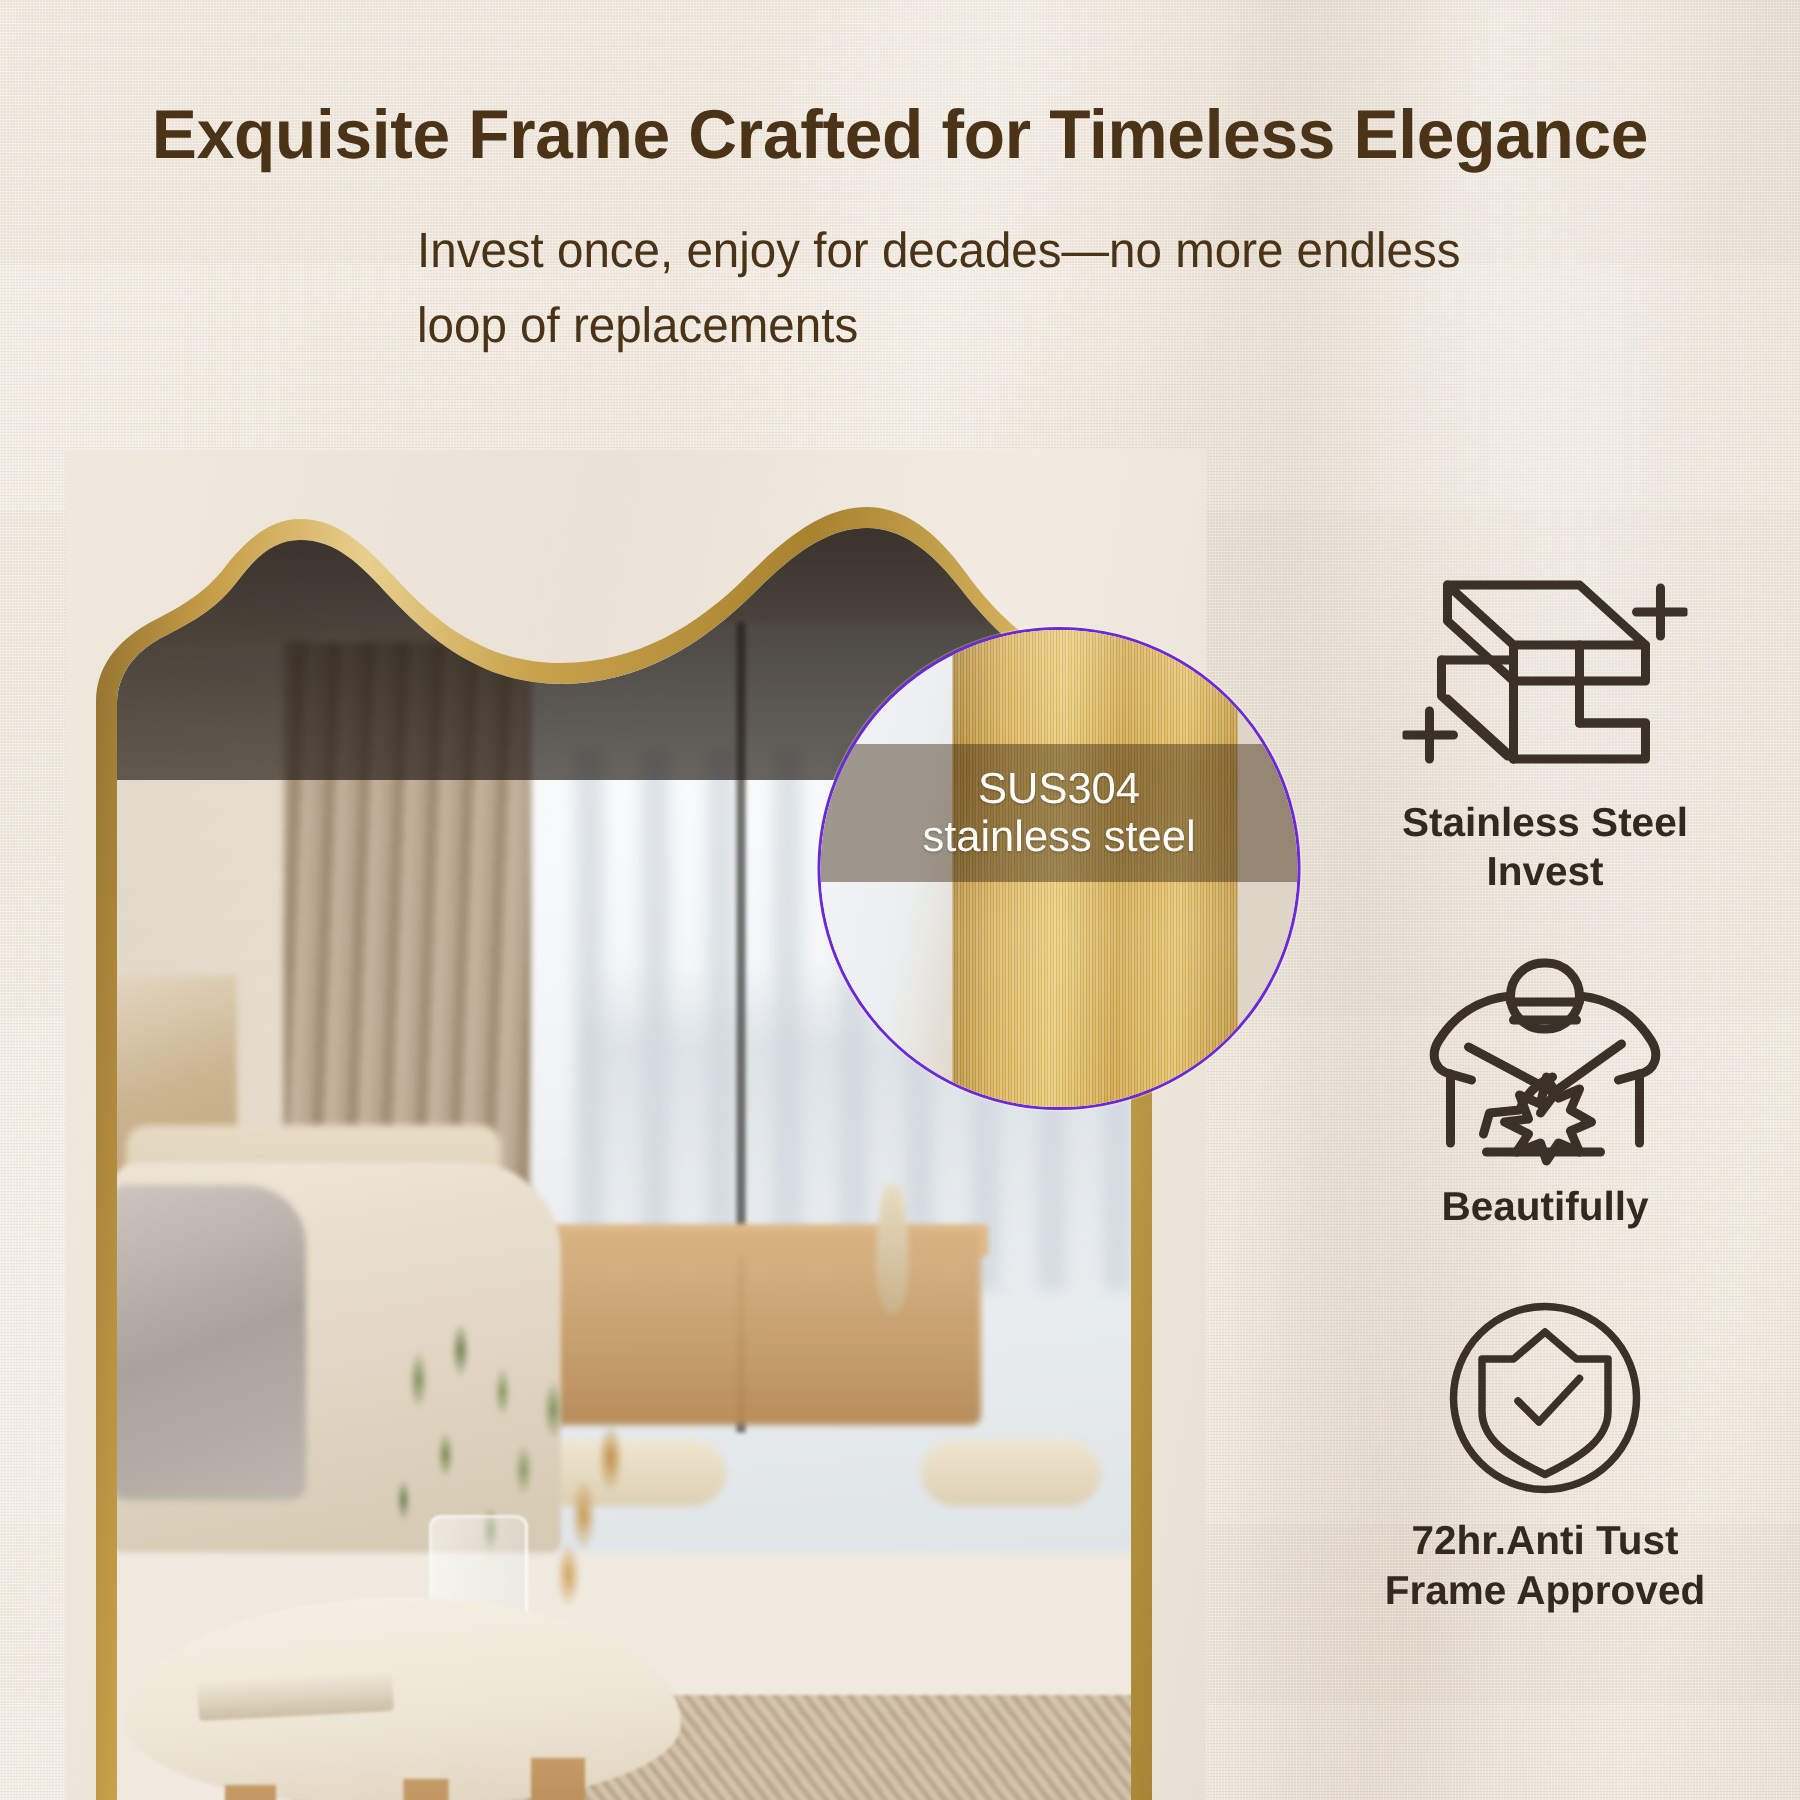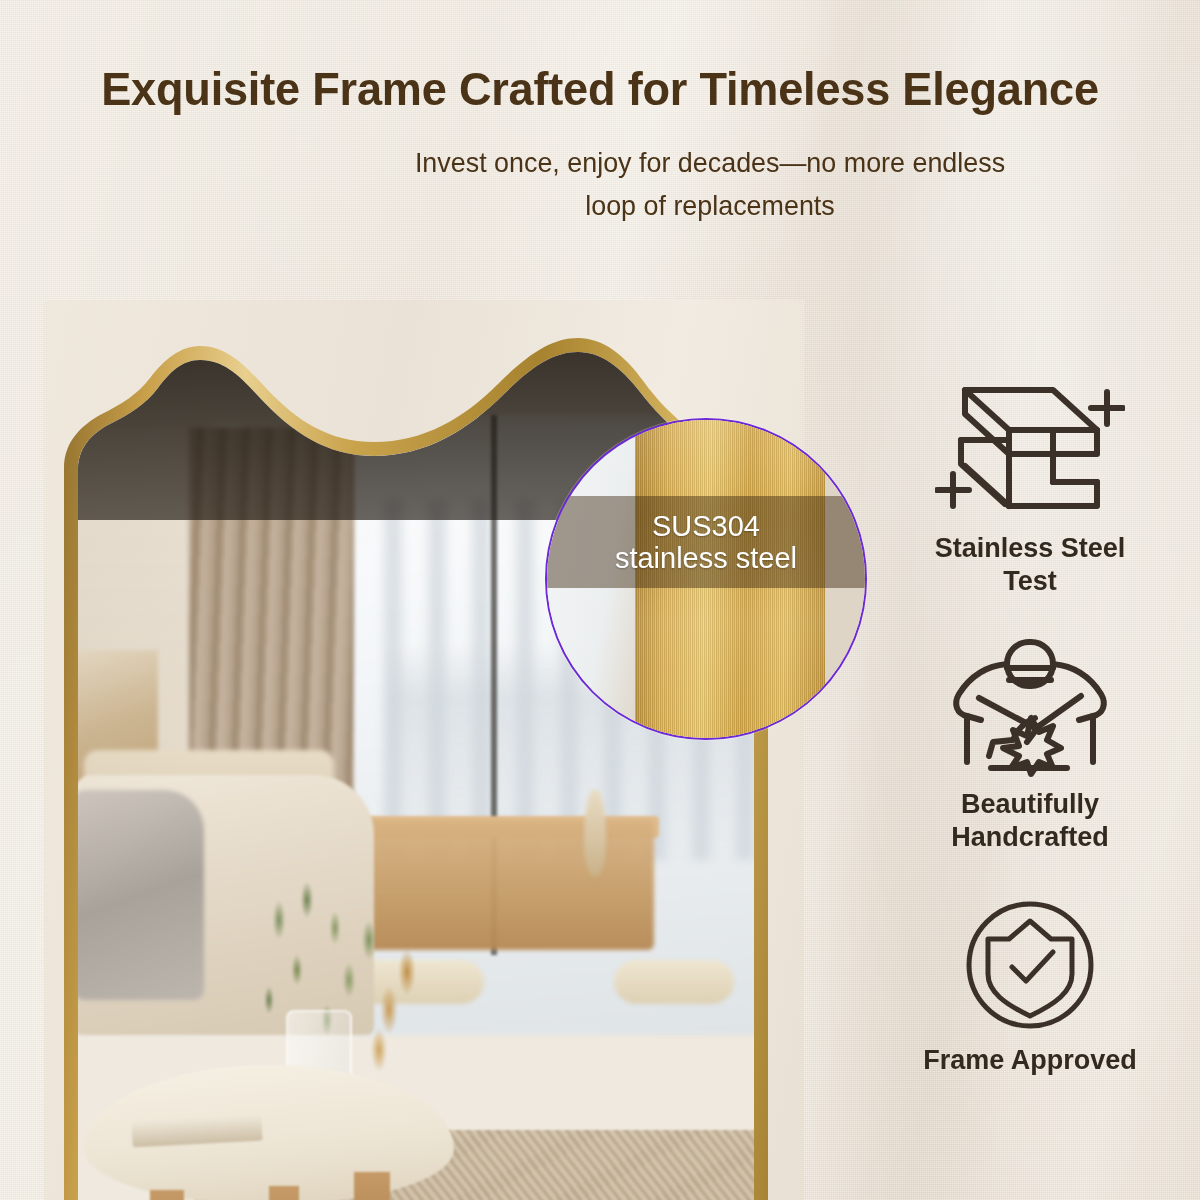--- a/index.html
+++ b/index.html
@@ -52,23 +52,23 @@
   .headline{
     position:absolute; left:0; top:62px; width:1200px;
     text-align:center;
     font-size:46px; font-weight:700;
     letter-spacing:-.2px;
     color:#4a3317;
     transform:scaleX(.98);
   }
   .subhead{
     position:absolute; right:58px; top:142px; width:900px;
-    text-align:center;
+    text-align:left;
     color:#4a3317;
-    font-size:28px; font-weight:400; line-height:1.52;
+    font-size:33px; font-weight:400; line-height:1.52;
   }
   .subhead div{ transform:scaleX(.96); transform-origin:right center; }
 
   
   .photo{
     position:absolute;
     left:44px; top:300px; width:760px; height:900px;
     overflow:hidden;
   }
 
@@ -370,21 +370,21 @@
           <path d="M74 128 L30 88"></path>
           <path d="M162 104 L118 104"></path>
 
           <path d="M172 14 V46 M156 30 H188"></path>
 
           <path d="M18 96 V128 M2 112 H34"></path>
         </svg>
       </div>
       <div class="flabel">
         <div>Stainless Steel</div>
-        <div>Test</div>
+        <div>Invest</div>
       </div>
     </div>
 
     <div class="feature">
       <div class="icon">
         <svg width="190" height="150" viewBox="0 0 190 150" fill="none" stroke="#3b3128" stroke-width="6" stroke-linejoin="round" stroke-linecap="round">
 
           <rect x="72" y="8" width="46" height="44" rx="22"></rect>
           <path d="M72 34 H118"></path>
           <path d="M74 46 H116"></path>
@@ -400,31 +400,31 @@
           <path d="M146 62 L104 92"></path>
           <path d="M104 92 L92 108"></path>
 
           <path d="M96 84 L92 102 L78 96 L84 112 L68 114 L84 122 L76 134 L92 128 L96 140 L104 128 L118 134 L112 120 L126 114 L112 106 L118 92 L104 98 Z"></path>
 
           <path d="M56 134 H132"></path>
         </svg>
       </div>
       <div class="flabel">
         <div>Beautifully</div>
-        <div>Handcrafted</div>
       </div>
     </div>
 
     <div class="feature">
       <div class="icon">
         <svg width="150" height="150" viewBox="0 0 150 150" fill="none" stroke="#3b3128" stroke-width="5" stroke-linejoin="round" stroke-linecap="round">
           <circle cx="75" cy="75" r="61"></circle>
           <path d="M75 33 L96 51 H117 V86 C117 104 100 116 75 128 C50 116 33 104 33 86 V51 H54 Z" transform="translate(0,-2) scale(1)"></path>
           <path d="M57 77 L71 91 L98 62"></path>
         </svg>
       </div>
       <div class="flabel">
+        <div>72hr.Anti Tust</div>
         <div>Frame Approved</div>
       </div>
     </div>
 
   </div>
 </div>
 
 </body></html>

